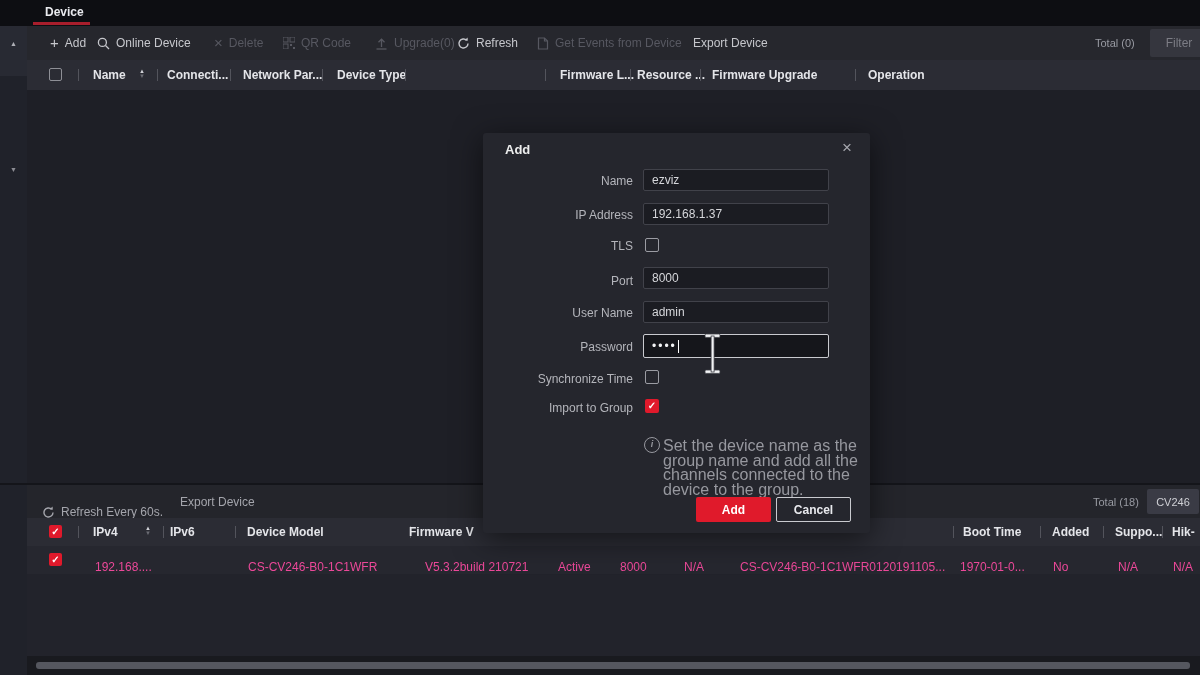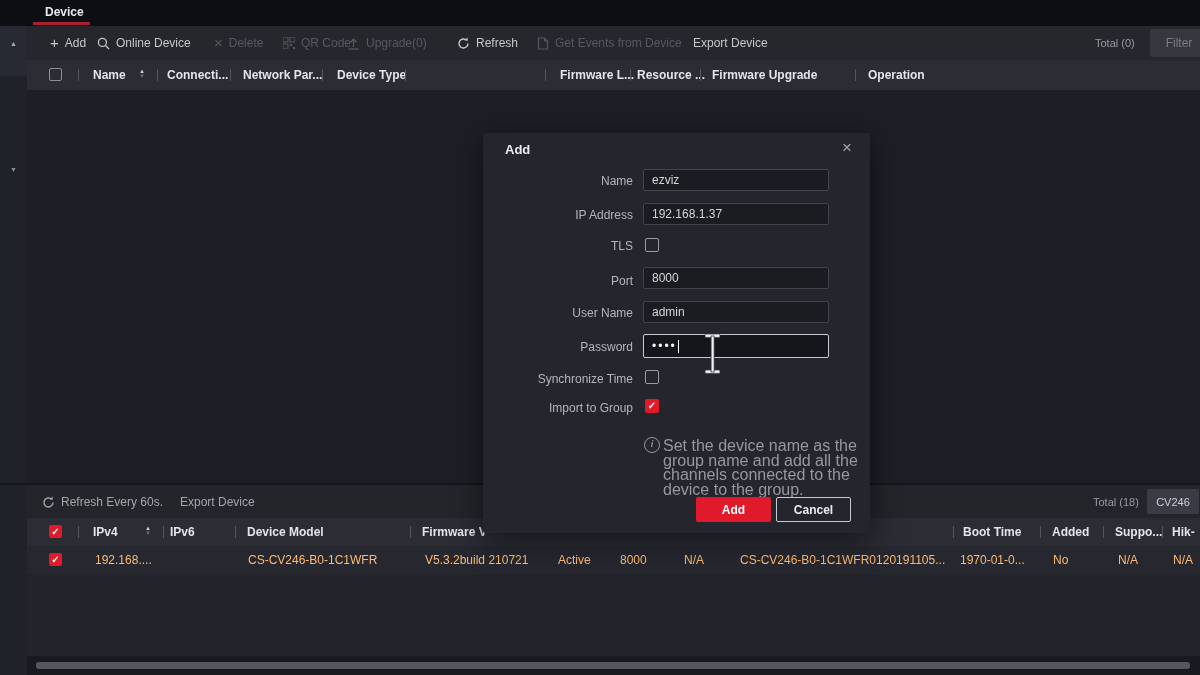--- a/index.html
+++ b/index.html
@@ -52,21 +52,21 @@
   
   .main-empty{left:27px;top:90px;width:1173px;height:393px;background:#1e1f26;}
   .split-line{left:0;top:483px;width:1200px;height:2px;background:#14151a;}
 
   
   .btoolbar{left:27px;top:485px;width:1173px;height:33px;background:#24252b;overflow:hidden;}
   .btoolbar .titem{color:#a4a5ac;}
   .devbtn{left:1120px;top:4px;width:52px;height:25px;background:#3a3b45;border:0;border-radius:2px;
     color:#cfd0d5;font-size:11px;font-family:inherit;cursor:pointer;}
   .brow{left:27px;top:546px;width:1173px;height:28px;background:#26272f;}
-  .bcell{position:absolute;top:7px;font-size:12px;color:#fdba74;white-space:nowrap;}
+  .bcell{position:absolute;top:14px;font-size:12px;color:#ec4899;white-space:nowrap;}
   .below-row{left:27px;top:574px;width:1173px;height:82px;background:#22232b;}
   .scroll-track{left:27px;top:656px;width:1173px;height:19px;background:#191a1f;}
   .hscroll{left:36px;top:662px;width:1154px;height:7px;background:#55575f;border-radius:3px;cursor:grab;}
 
   
   .dialog{left:483px;top:133px;width:387px;height:400px;background:#25262d;border-radius:3px;
     box-shadow:0 6px 30px rgba(0,0,0,.55);z-index:20;}
   .dlg-title{left:22px;top:9px;font-size:13px;font-weight:700;color:#eceded;}
   .dlg-close{right:12px;top:4px;font-size:17px;color:#a5a6ad;cursor:pointer;background:none;border:0;
     font-family:inherit;line-height:20px;}
@@ -132,21 +132,21 @@
         <svg width="12" height="12" viewBox="0 0 12 12" fill="#575861">
             <rect x="0" y="0" width="5" height="5" fill="none" stroke="#575861"></rect>
             <rect x="7" y="0" width="5" height="5" fill="none" stroke="#575861"></rect>
             <rect x="0" y="7" width="5" height="5" fill="none" stroke="#575861"></rect>
             <rect x="7" y="7" width="2" height="2"></rect>
             <rect x="10" y="10" width="2" height="2"></rect>
           </svg>
       </span>
       <span>QR Code</span>
     </div>
-    <div class="titem disabled" style="left:320px;">
+    <div class="titem disabled" style="left:348px;">
       <span>
         <svg width="13" height="13" viewBox="0 0 13 13" stroke="#575861" fill="none" stroke-width="1.3">
             <path d="M6.5 10V2.5"></path>
             <path d="M3.5 5.2 6.5 2.2 9.5 5.2"></path>
             <path d="M1.5 12h10"></path>
           </svg>
       </span>
       <span>Upgrade(0)</span>
     </div>
     <div class="titem" style="left:430px;">
@@ -199,21 +199,21 @@
     <div class="vdiv" style="left:673px;"></div>
     <div class="hcell" style="left:685px;">Firmware Upgrade</div>
     <div class="vdiv" style="left:828px;"></div>
     <div class="hcell" style="left:841px;">Operation</div>
   </div>
 
   <div class="abs main-empty"></div>
   <div class="abs split-line"></div>
 
   <div class="abs btoolbar">
-    <div class="titem" style="left:15px;">
+    <div class="titem" style="left:15px;align-items:flex-end;">
       <span>
         <svg width="13" height="13" viewBox="0 0 13 13">
             <path d="M11 6.5a4.5 4.5 0 1 1-1.3-3.2" fill="none" stroke="#a4a5ac" stroke-width="1.4"></path>
             <path d="M10.6 0.6 10.8 3.8 7.6 3.3z" fill="#a4a5ac"></path>
           </svg>
       </span>
       <span>Refresh Every 60s.</span>
     </div>
     <div class="titem" style="left:153px;">
       <span>Export Device</span>
@@ -230,21 +230,21 @@
     <div class="hcell" style="left:66px;">IPv4</div>
     <div class="sort" style="left:118px;">
       <span class="up">▲</span>
       <span class="dn">▼</span>
     </div>
     <div class="vdiv" style="left:136px;"></div>
     <div class="hcell" style="left:143px;">IPv6</div>
     <div class="vdiv" style="left:208px;"></div>
     <div class="hcell" style="left:220px;">Device Model</div>
     <div class="vdiv" style="left:383px;"></div>
-    <div class="hcell" style="left:395px;">Firmware V</div>
+    <div class="hcell" style="left:382px;">Firmware V</div>
     <div class="vdiv" style="left:926px;"></div>
     <div class="hcell" style="left:936px;">Boot Time</div>
     <div class="vdiv" style="left:1013px;"></div>
     <div class="hcell" style="left:1025px;">Added</div>
     <div class="vdiv" style="left:1076px;"></div>
     <div class="hcell" style="left:1088px;">Suppo...</div>
     <div class="vdiv" style="left:1135px;"></div>
     <div class="hcell" style="left:1145px;">Hik-</div>
   </div>
 

